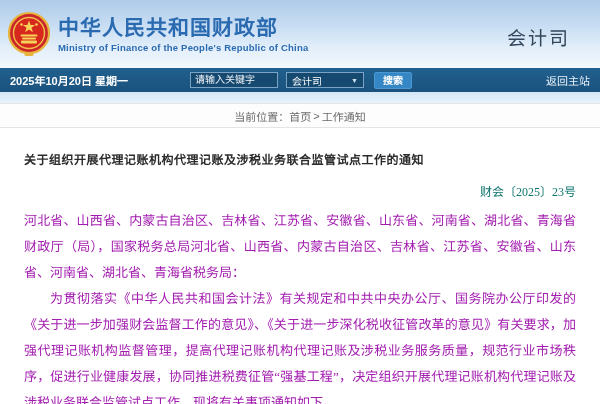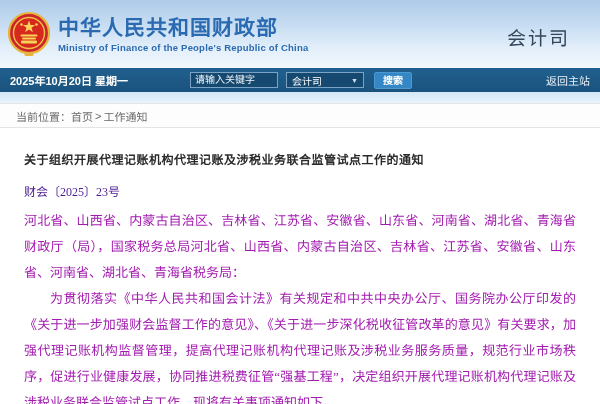--- a/index.html
+++ b/index.html
@@ -62,35 +62,35 @@
   .nav-home {
     margin-left:auto; font-size:11px; color:#eaf2f9; text-decoration:none; cursor:pointer;
   }
 
   
   .sky-strip { height:11px; flex:0 0 11px; background:linear-gradient(180deg,#d4e7f7 0%,#e8f3fb 100%); }
   .breadcrumb-bar {
     height:25px; flex:0 0 25px; background:#fdfdfd;
     border-top:1px solid #e4e4e4; border-bottom:1px solid #e4e4e4;
     display:flex; align-items:center; padding:0 16px;
-    font-size:11px; color:#6a6a6a;
+    font-size:11px; color:#6a6a6a;justify-content:center;
   }
   .breadcrumb-bar a { color:#6a6a6a; text-decoration:none; cursor:pointer; }
   .breadcrumb-bar .sep { margin:0 2px; }
 
   
   .article { flex:1; background:#fff; padding:0 24px; }
   .article-title {
     margin-top:22px; 
     font-size:12px; font-weight:bold; color:#2b2b2b; letter-spacing:0.5px;
     font-family:Liberation Mono, monospace;
   }
   .doc-no {
-    margin-top:14px; margin-bottom:8px; text-align:left;
-    font-size:12px; color:#4c1d95;
+    margin-top:14px; margin-bottom:8px; text-align:right;
+    font-size:12px; color:#0f766e;
     font-family:"Liberation Serif","DejaVu Serif",serif;
   }
   .article p {
     font-size:13px; color:#a21caf; line-height:26px;
     font-family:"Liberation Serif","DejaVu Serif",serif;
     text-align:justify;
   }
   .article p.indent { text-indent:2em; }
 </style>
 </head>

